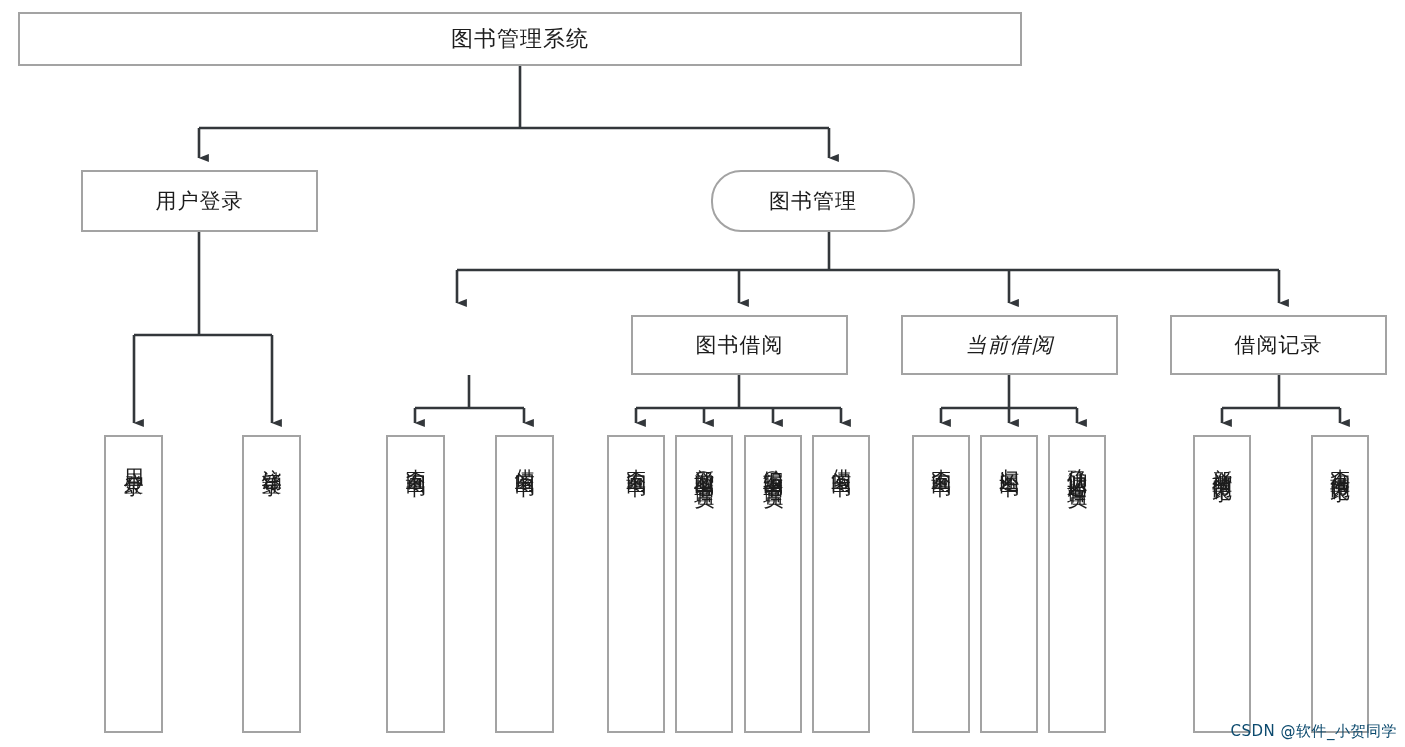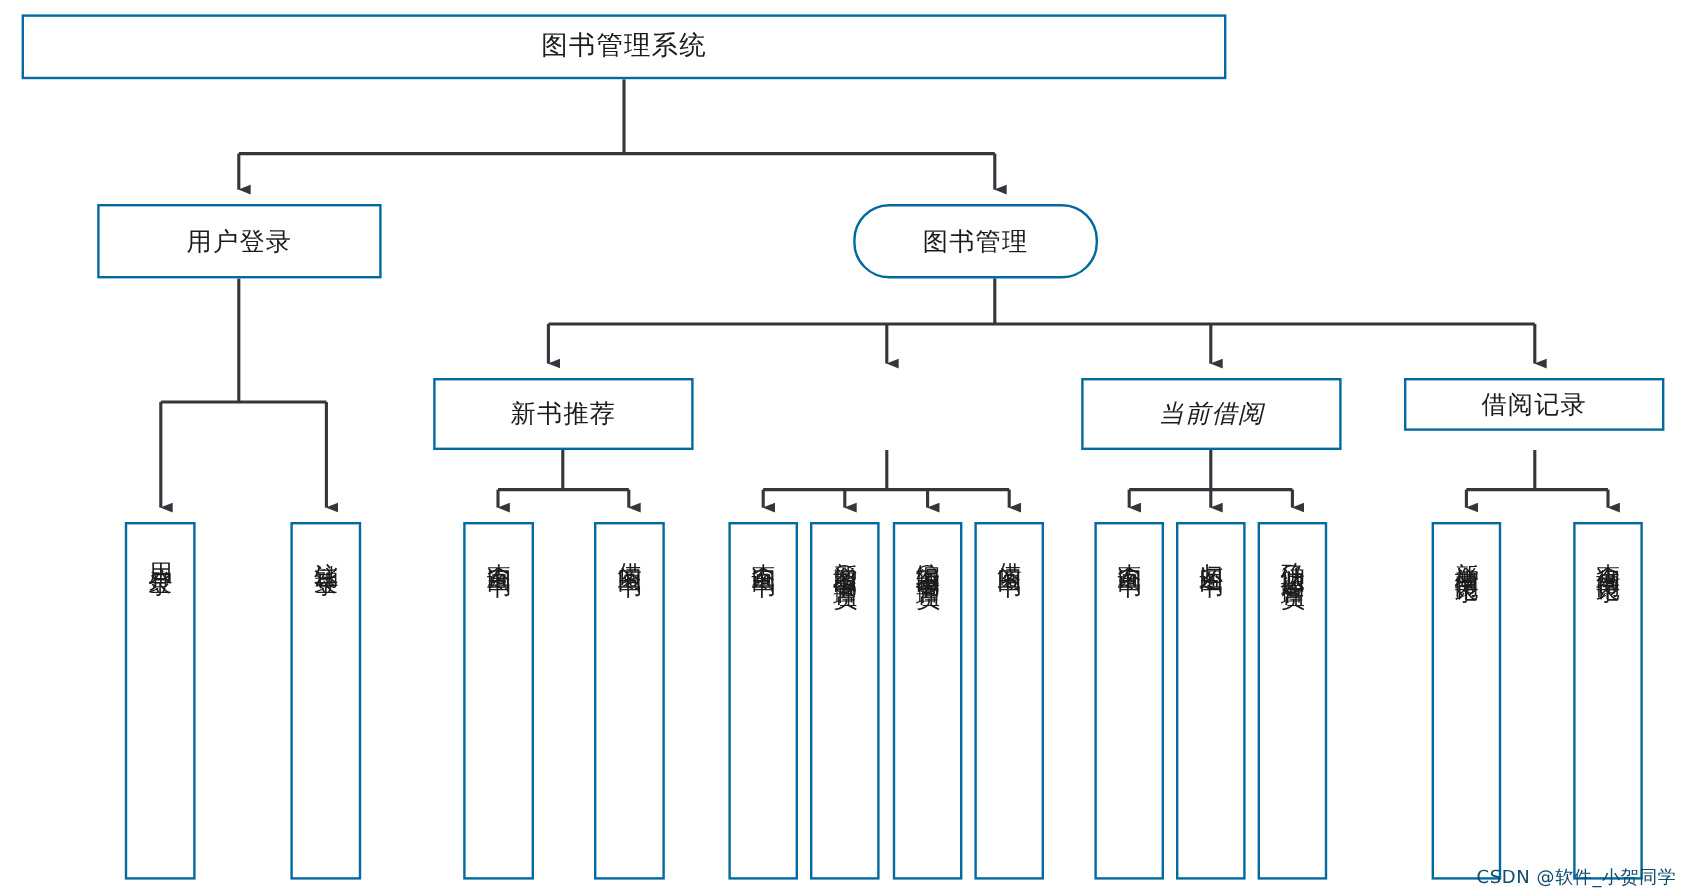--- a/index.html
+++ b/index.html
@@ -10,21 +10,21 @@
     font-family:"DejaVu Sans","Liberation Sans",sans-serif;
     overflow:hidden;
     position:relative;
   }
   #diagram{position:absolute;left:0;top:0;width:1405px;height:747px;}
 
   .node{
     position:absolute;
     box-sizing:border-box;
     background:#ffffff;
-    border:2px solid #0369a1;
+    border:2px solid #a3a3a3;
     display:flex;
     align-items:center;
     justify-content:center;
     color:#1c1c1c;
     letter-spacing:1px;
   }
   .node.h{
     font-size:21px;
     line-height:1;
   }
@@ -112,27 +112,27 @@
     <span>图书管理系统</span>
   </div>
 
   <div class="node h" style="left:81px;top:170px;width:237px;height:62px;">
     <span>用户登录</span>
   </div>
   <div class="node h" style="left:711px;top:170px;width:204px;height:62px;border-radius:30px;">
     <span>图书管理</span>
   </div>
 
-  <div class="node h" style="left:361px;top:315px;width:217px;height:60px;">
-    <span>新书推荐</span>
+  <div class="node h" style="left:631px;top:315px;width:217px;height:60px;">
+    <span>图书借阅</span>
   </div>
   <div class="node h" style="left:901px;top:315px;width:217px;height:60px;font-style:italic;">
     <span>当前借阅</span>
   </div>
-  <div class="node h" style="left:1170px;top:315px;width:217px;height:44px;">
+  <div class="node h" style="left:1170px;top:315px;width:217px;height:60px;">
     <span>借阅记录</span>
   </div>
 
   <div class="node leaf" style="left:104px;top:435px;width:59px;height:298px;">
     <span class="vtext">用户登录</span>
   </div>
   <div class="node leaf" style="left:242px;top:435px;width:59px;height:298px;">
     <span class="vtext">注销登录</span>
   </div>
 

